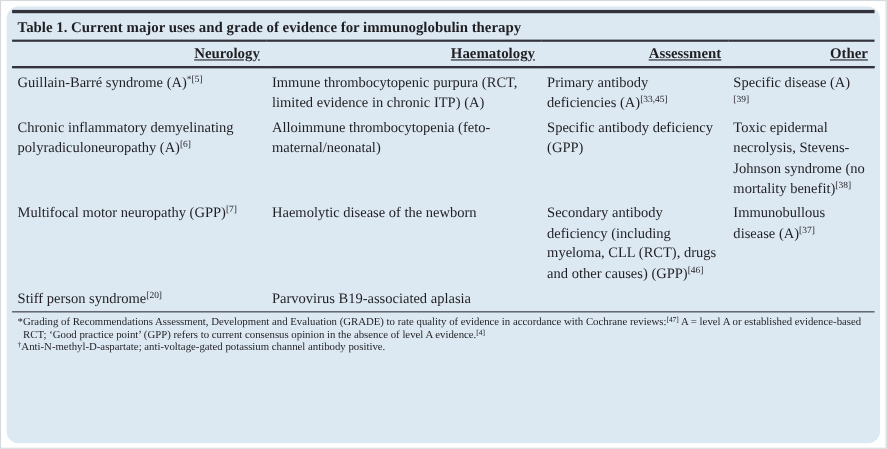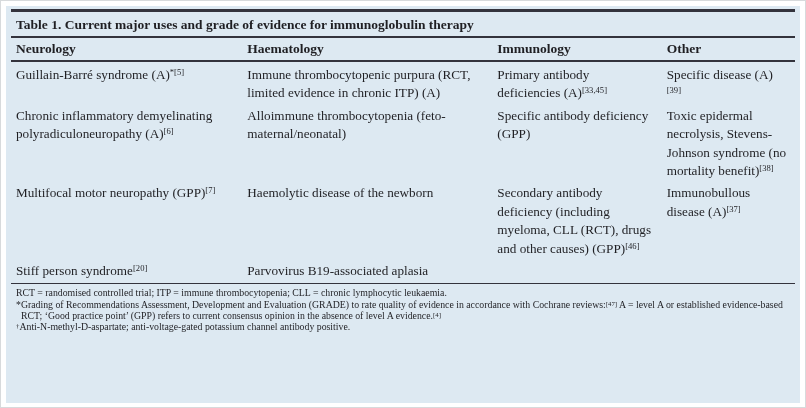--- a/index.html
+++ b/index.html
@@ -17,44 +17,46 @@
     font-family: "Liberation Serif", serif;
     color: var(--text);
     overflow: hidden;
     position: relative;
   }
   .panel {
     position: absolute;
     left: 5px; top: 5px; right: 5px; bottom: 4px;
     background: var(--bg);
     padding: 3px 5px 4px 5px;
+    border-radius: 11px;
   }
   .top-rule { border-top: 3px solid var(--rule); }
   .title {
     font-weight: bold;
     font-size: 13.5px;
     line-height: 15px;
     padding: 5px 5px 4px 5px;
   }
   table {
     width: 100%;
     border-collapse: collapse;
     table-layout: fixed;
   }
   col.c1 { width: 29.5%; }
   col.c2 { width: 31.9%; }
   col.c3 { width: 21.6%; }
   col.c4 { width: 17.0%; }
   thead th {
-    text-align: left;
+    text-align: right;
     font-size: 13.5px;
     font-weight: bold;
     padding: 3px 6px 3px 5px;
     border-top: 2px solid var(--rule);
     border-bottom: 2px solid var(--rule);
+    text-decoration: underline;
   }
   tbody td {
     vertical-align: top;
     font-size: 13.2px;
     line-height: 18.4px;
     padding: 2px 8px 2px 5px;
   }
   tbody tr:first-child td { padding-top: 4px; }
   tbody td sup {
     font-size: 8.6px;
@@ -85,21 +87,21 @@
     <colgroup>
       <col class="c1">
         <col class="c2">
         <col class="c3">
         <col class="c4">
     </colgroup>
     <thead>
       <tr id="header-row">
           <th>Neurology</th>
           <th>Haematology</th>
-          <th>Immunology</th>
+          <th>Assessment</th>
           <th>Other</th>
         </tr>
     </thead>
     <tbody id="table-body">
         <tr>
           <td><span>Guillain-Barré syndrome (A)</span><sup>*[5]</sup></td>
           <td><span>Immune thrombocytopenic purpura (RCT, limited evidence in chronic ITP) (A)</span></td>
           <td><span>Primary antibody deficiencies (A)</span><sup>[33,45]</sup></td>
           <td><span>Specific disease (A)</span><sup>[39]</sup></td>
         </tr>
@@ -117,18 +119,17 @@
         </tr>
         <tr>
           <td><span>Stiff person syndrome</span><sup>[20]</sup></td>
           <td><span>Parvovirus B19-associated aplasia</span></td>
           <td></td>
           <td></td>
         </tr>
       </tbody>
   </table>
   <div class="footnotes" id="footnotes">
-      <div><span>RCT = randomised controlled trial; ITP = immune thrombocytopenia; CLL = chronic lymphocytic leukaemia.</span></div>
       <div><span>*Grading of Recommendations Assessment, Development and Evaluation (GRADE) to rate quality of evidence in accordance with Cochrane reviews:</span><sup>[47]</sup><span> A = level A or established evidence-based</span></div>
       <div class="fn-indent"><span>RCT; ‘Good practice point’ (GPP) refers to current consensus opinion in the absence of level A evidence.</span><sup>[4]</sup></div>
       <div><sup>†</sup><span>Anti-N-methyl-D-aspartate; anti-voltage-gated potassium channel antibody positive.</span></div>
     </div>
 </div>
 
 </body></html>

